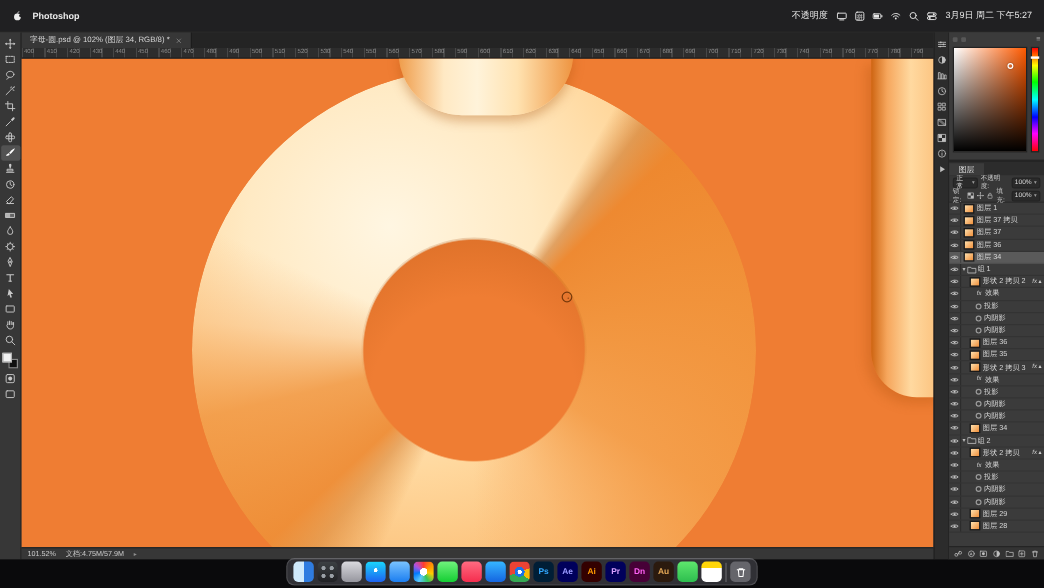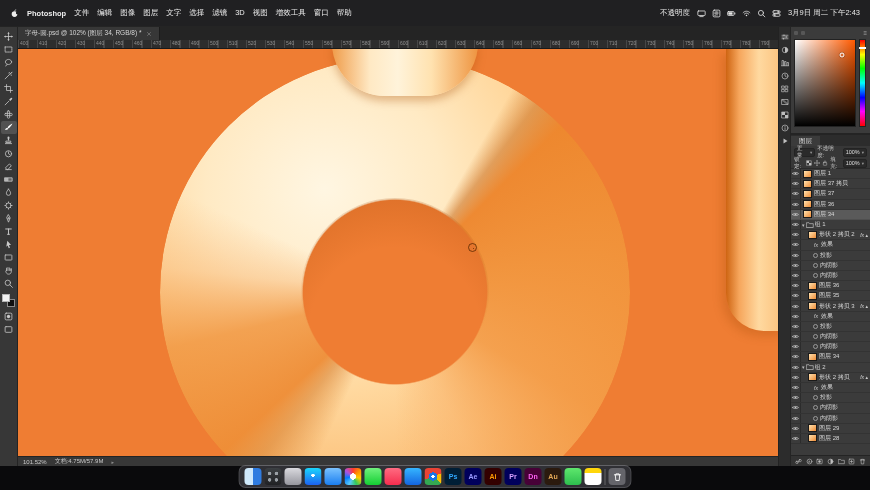--- a/index.html
+++ b/index.html
@@ -130,34 +130,20 @@
 
 <div class="menubar">
   <span class="apple">
       <svg viewBox="0 0 16 16" width="9" height="9" fill="none" stroke="currentColor" stroke-width="1.4" stroke-linecap="round" stroke-linejoin="round">
         <circle cx="8" cy="9" r="5" fill="currentColor" stroke="none"></circle>
         <circle cx="12.6" cy="7.2" r="2.1" fill="#202022" stroke="none"></circle>
         <path d="M8 3.6c.3-1.2 1.2-2 2.3-2.1" stroke-width="1.2"></path>
       </svg>
     </span>
   <span class="app">Photoshop</span>
-  <span class="menus">
-      <span class="menu-item">文件</span>
-      <span class="menu-item">编辑</span>
-      <span class="menu-item">图像</span>
-      <span class="menu-item">图层</span>
-      <span class="menu-item">文字</span>
-      <span class="menu-item">选择</span>
-      <span class="menu-item">滤镜</span>
-      <span class="menu-item">3D</span>
-      <span class="menu-item">视图</span>
-      <span class="menu-item">增效工具</span>
-      <span class="menu-item">窗口</span>
-      <span class="menu-item">帮助</span>
-    </span>
   <span class="m-right">
     <span>不透明度</span>
     <span class="m-icons">
         <span style="display:flex">
           <svg viewBox="0 0 16 16" width="9" height="9" fill="none" stroke="currentColor" stroke-width="1.4" stroke-linecap="round" stroke-linejoin="round">
             <rect x="1.5" y="3.5" width="13" height="8" rx="1"></rect>
             <path d="M5 13.5h6"></path>
           </svg>
         </span>
         <span style="display:flex">
@@ -187,21 +173,21 @@
         </span>
         <span style="display:flex">
           <svg viewBox="0 0 16 16" width="9" height="9" fill="none" stroke="currentColor" stroke-width="1.4" stroke-linecap="round" stroke-linejoin="round">
             <rect x="1.5" y="3" width="13" height="4.5" rx="2.25"></rect>
             <circle cx="11" cy="5.25" r="1.5" fill="currentColor" stroke="none"></circle>
             <rect x="1.5" y="8.5" width="13" height="4.5" rx="2.25"></rect>
             <circle cx="5" cy="10.75" r="1.5" fill="currentColor" stroke="none"></circle>
           </svg>
         </span>
       </span>
-    <span class="m-datetime">3月9日 周二 下午2:43</span>
+    <span class="m-datetime">3月9日 周二 下午5:27</span>
   </span>
 </div>
 
 <div class="ps-window">
 
   <div class="optionsbar">
     <span class="lights">
         <span class="light" style="background:#ff5f57"></span>
         <span class="light" style="background:#febc2e"></span>
         <span class="light" style="background:#28c840"></span>

